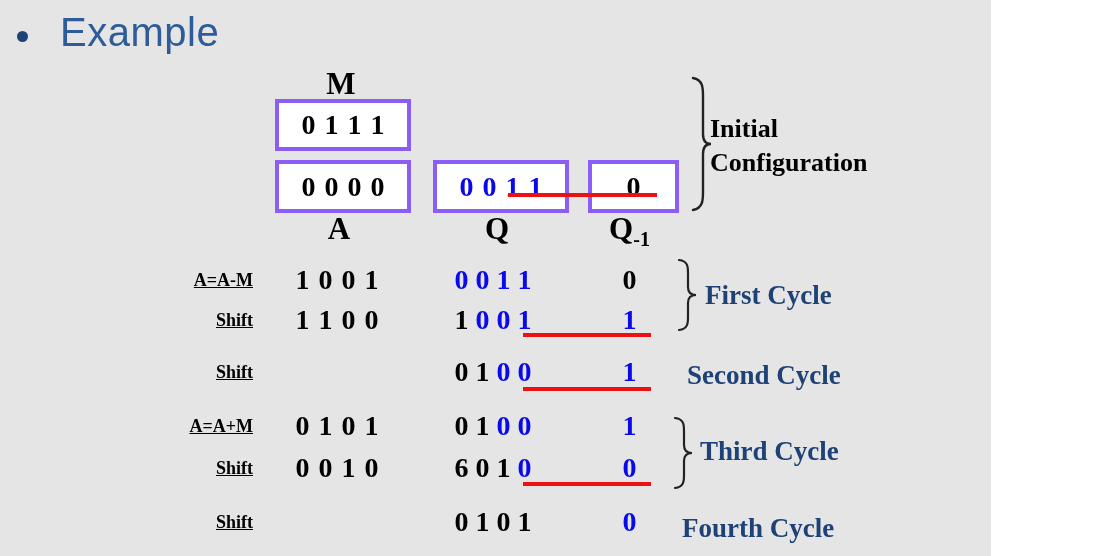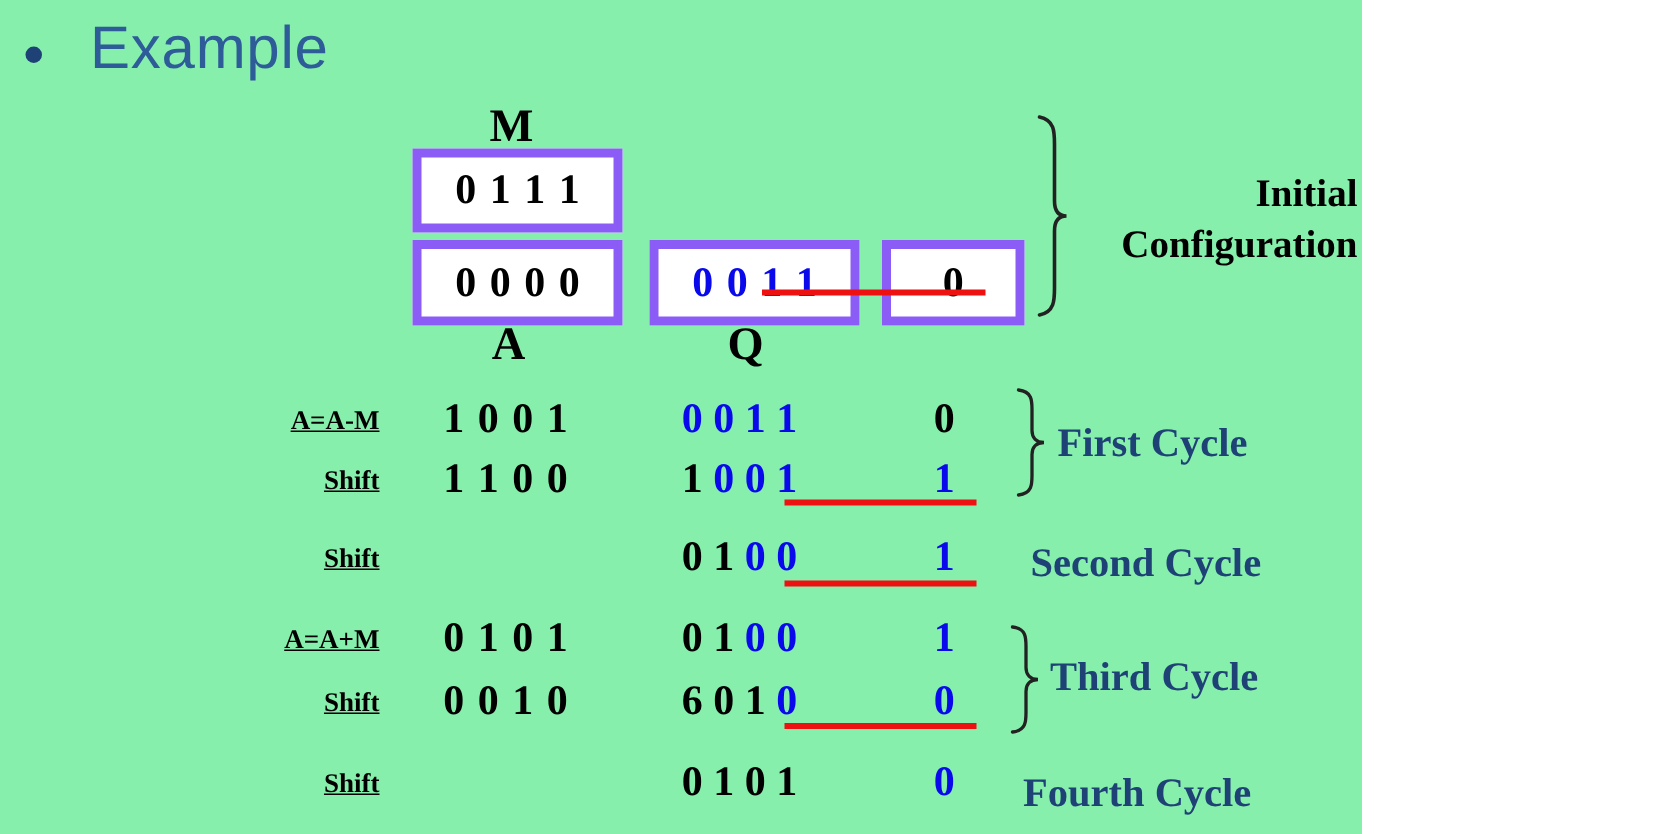--- a/index.html
+++ b/index.html
@@ -1,26 +1,26 @@
 <!DOCTYPE html>
 <html><head>
 <meta charset="utf-8">
 <style>
   html,body{margin:0;padding:0;background:#fff;}
-  .slide{position:relative;width:908px;height:556px;background:#86efac;overflow:hidden;
+  .slide{position:relative;width:991px;height:556px;background:#e5e5e5;overflow:hidden;
          font-family:"Liberation Serif","DejaVu Serif",serif;color:#000;}
 
   
   .bullet{position:absolute;left:17px;top:31px;width:11px;height:11px;border-radius:50%;background:#1F4276;}
   .title{position:absolute;left:60px;top:10px;margin:0;font-family:"Liberation Sans","DejaVu Sans",sans-serif;
          font-size:40px;font-weight:400;color:#2E5C99;letter-spacing:0.5px;}
 
   
   .reg-label{position:absolute;text-align:center;font-size:31px;font-weight:bold;}
-  .box{position:absolute;border:6px solid #8b5cf6;display:flex;align-items:center;justify-content:center;
+  .box{position:absolute;border:4px solid #8b5cf6;display:flex;align-items:center;justify-content:center;
        font-size:28px;font-weight:bold;word-spacing:2px;background:#fff;}
   .m-label{left:277px;top:66px;width:128px;}
   .m-box{left:275px;top:99px;width:128px;height:44px;}
   .a-box{left:275px;top:160px;width:128px;height:45px;}
   .q-box{left:433px;top:160px;width:128px;height:45px;}
   .qm1-box{left:588px;top:160px;width:83px;height:45px;}
 
   .col-label{position:absolute;top:211px;text-align:center;font-size:31px;font-weight:bold;}
   .col-label.a{left:275px;width:128px;}
   .col-label.q{left:433px;width:128px;}
@@ -48,21 +48,21 @@
   
   .cycle{position:absolute;color:#1F4276;font-size:27px;font-weight:bold;line-height:30px;white-space:nowrap;}
   .cy1{left:705px;top:280px;} .cy2{left:687px;top:360px;} .cy3{left:700px;top:436px;} .cy4{left:682px;top:513px;}
 
   .brace{position:absolute;}
   .b-init{left:690px;top:75px;}
   .b-c1{left:676px;top:258px;}
   .b-c3{left:672px;top:416px;}
 
   
-  .init-cfg{position:absolute;left:710px;top:112px;width:195px;text-align:right;
+  .init-cfg{position:absolute;left:710px;top:112px;width:195px;text-align:left;
             font-size:26px;font-weight:bold;line-height:34px;}
 </style>
 </head>
 <body>
 
 <div class="slide">
 
   <span class="bullet"></span>
   <h1 class="title">Example</h1>
 
@@ -76,20 +76,21 @@
   <div class="box q-box">
     <span class="c-blue">0 0 1 1</span>
   </div>
   <div class="box qm1-box">
     <span>0</span>
   </div>
   <div class="redline rl-init"></div>
 
   <div class="col-label a">A</div>
   <div class="col-label q">Q</div>
+  <div class="col-label qm1"><span>Q</span><span class="sub">-1</span></div>
 
   <div class="brace b-init">
     <svg width="24" height="138" viewBox="0 0 24 138">
       <path d="M3,3 C13,5 13,13 13,21 L13,59 C13,66 16,69 21,69 C16,69 13,72 13,79 L13,117 C13,125 13,133 3,135" fill="none" stroke="#222" stroke-width="2.4" stroke-linecap="round"></path>
     </svg>
   </div>
   <div class="init-cfg">
     <div>Initial</div>
     <div>Configuration</div>
   </div>

